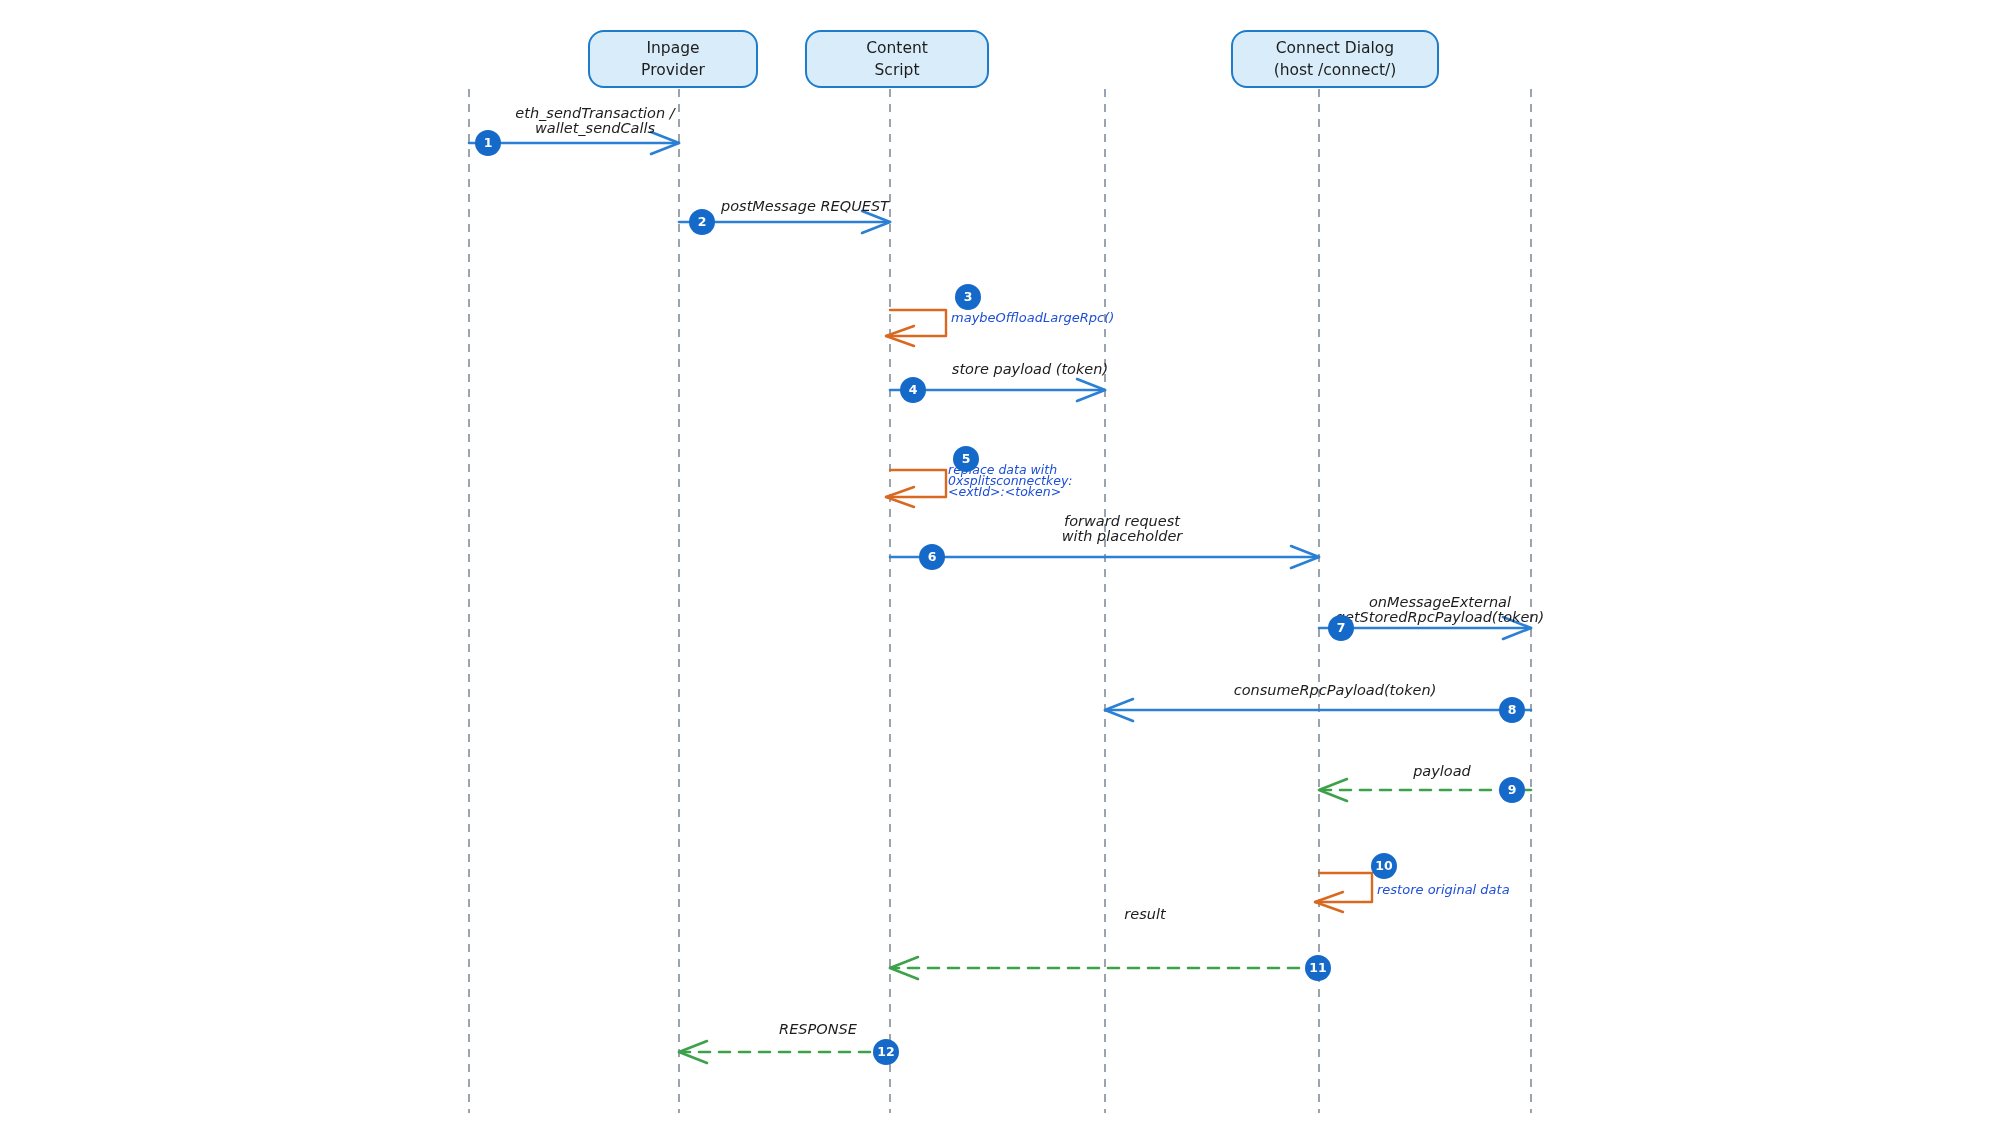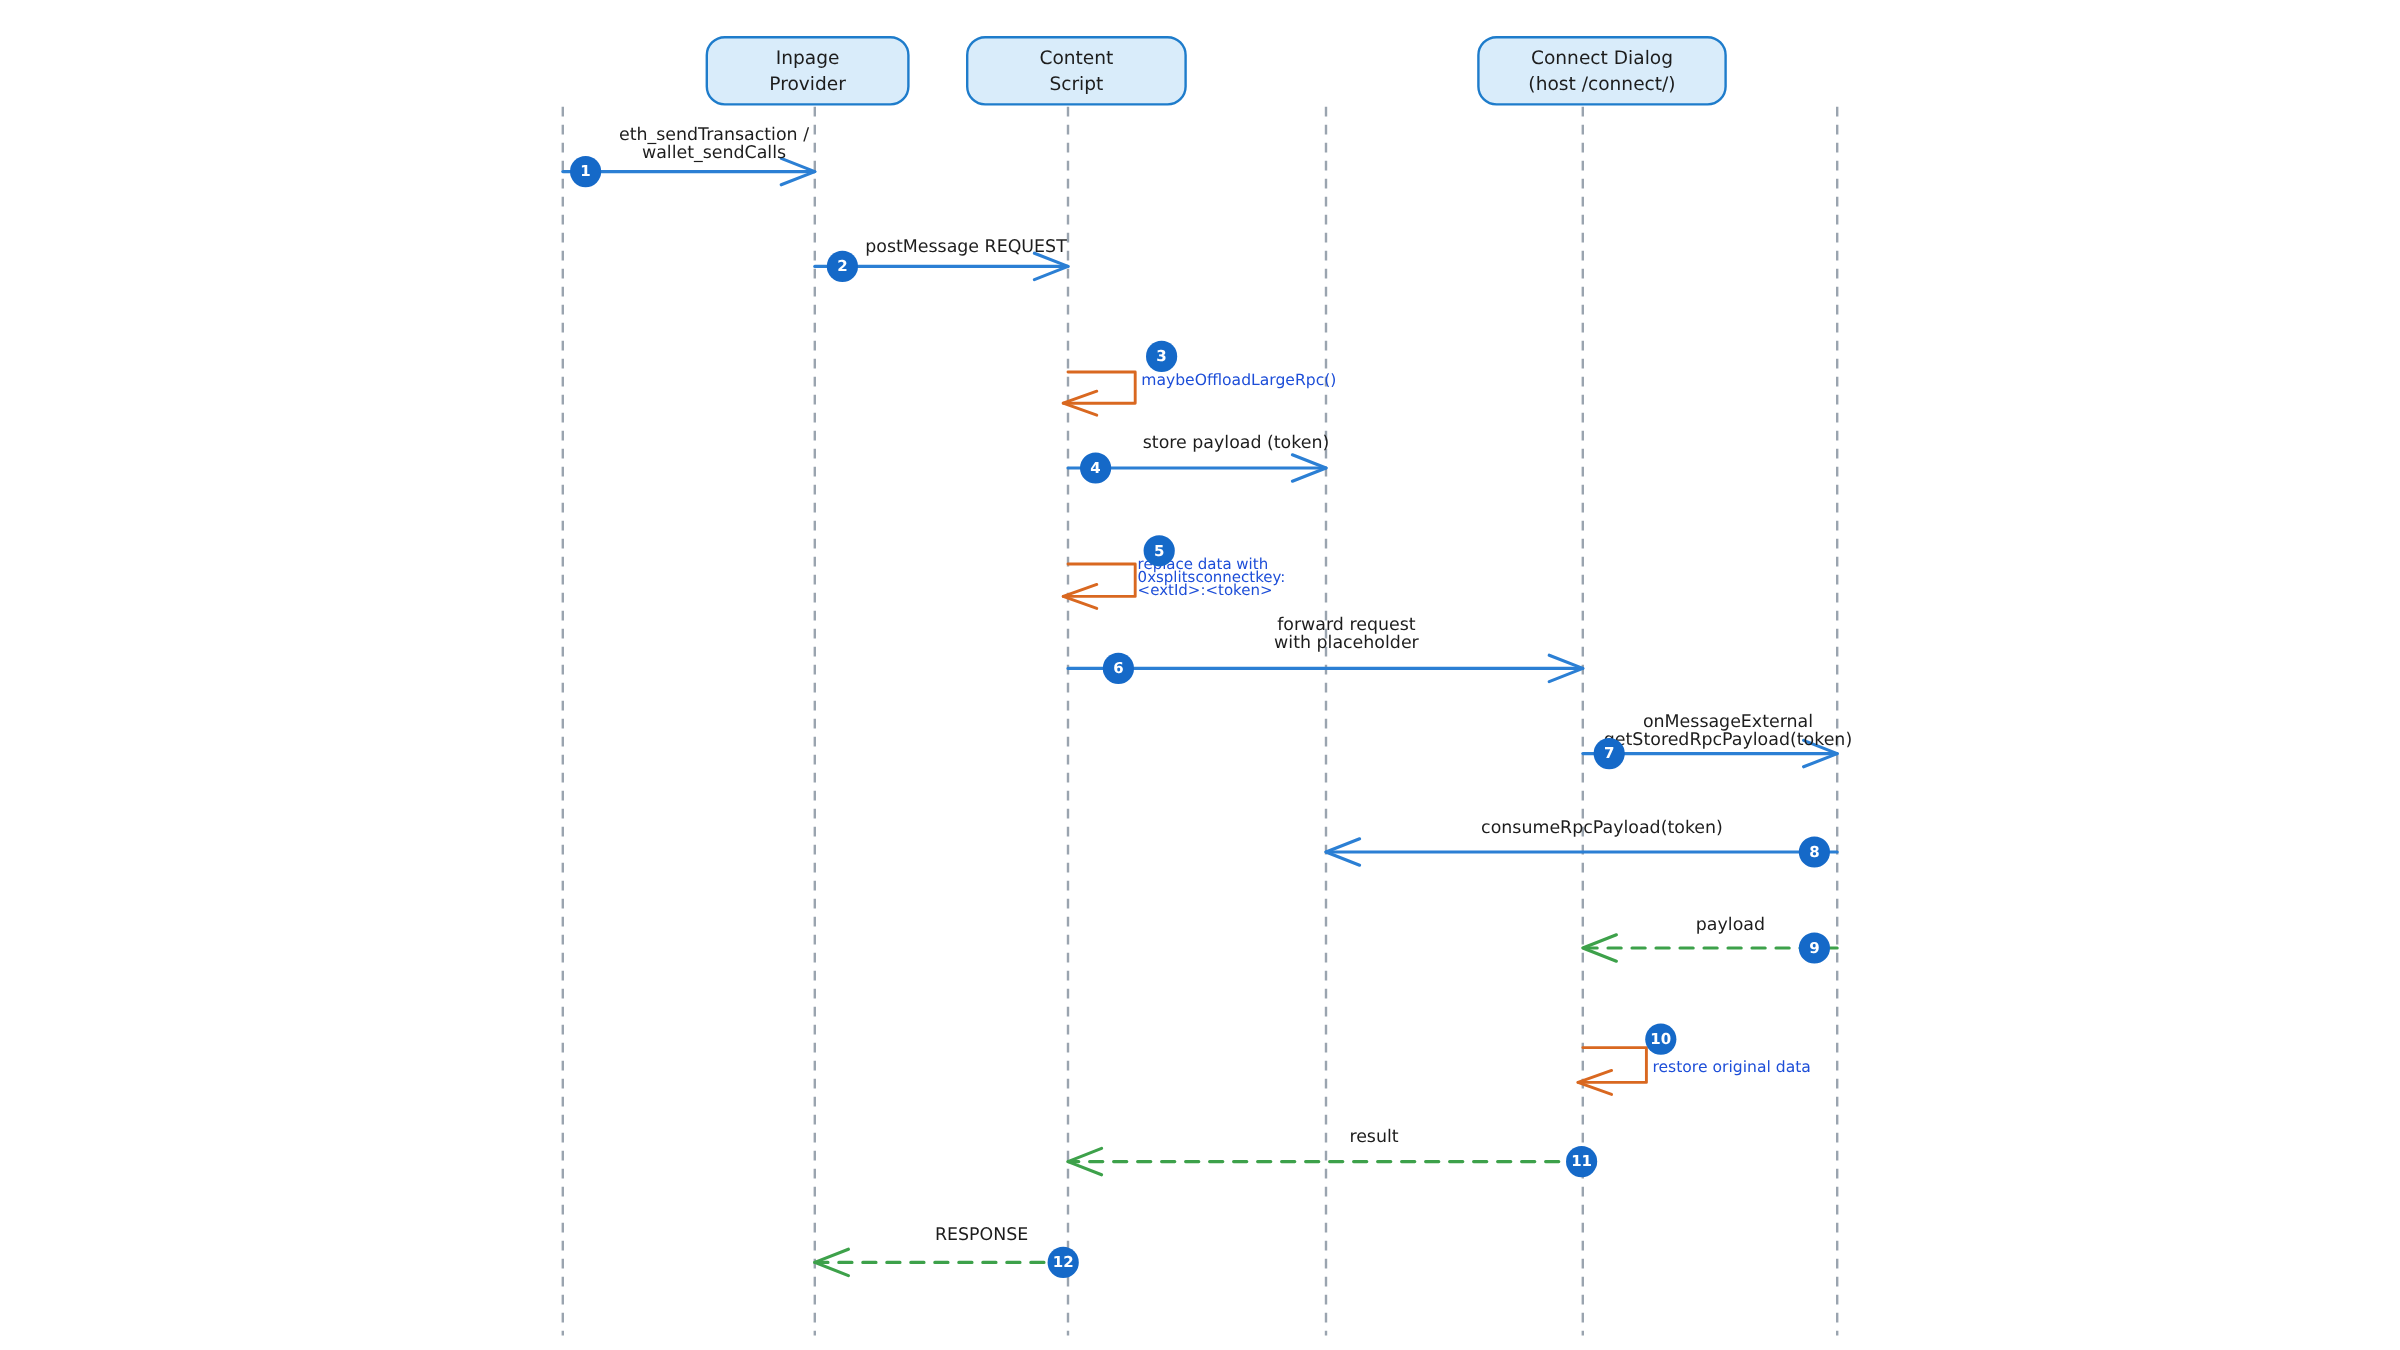--- a/index.html
+++ b/index.html
@@ -9,21 +9,21 @@
   }
   .layer{position:absolute;left:0;top:0;}
   .actor{
     position:absolute;top:30px;height:58px;border:2.5px solid #1e7ccb;
     border-radius:16px;background:#d9ecfa;display:flex;flex-direction:column;
     align-items:center;justify-content:center;color:#1d1d1d;font-size:15.5px;
     line-height:1.45;text-align:center;box-sizing:border-box;
   }
   .msg{
     position:absolute;transform:translateX(-50%);text-align:center;
-    white-space:nowrap;font-size:14.5px;color:#1d1d1d;line-height:15px;
+    white-space:nowrap;font-size:14.5px;color:#1d1d1d;line-height:15px;font-style:italic;
   }
   .msg.orange{transform:none;text-align:left;color:#1d4ed8;font-size:13px;line-height:14px;}
   .msg.orange.tight{font-size:12.5px;line-height:11px;}
   .badge{
     position:absolute;width:26px;height:26px;border-radius:50%;background:#1569c8;
     color:#ffffff;font-size:12.5px;font-weight:bold;text-align:center;line-height:26px;
   }
   svg .lifeline{stroke:#9aa4af;stroke-width:2;stroke-dasharray:8 7;fill:none;}
   svg .blue{stroke:#2b7fd4;stroke-width:2.6;fill:none;stroke-linecap:round;stroke-linejoin:round;}
   svg .green{stroke:#3da14a;stroke-width:2.6;fill:none;stroke-linecap:round;stroke-linejoin:round;}
@@ -148,21 +148,21 @@
   </div>
   <div class="msg" style="left:1335px;top:683px">
     <div>consumeRpcPayload(token)</div>
   </div>
   <div class="msg" style="left:1442px;top:764px">
     <div>payload</div>
   </div>
   <div class="msg orange" style="left:1377px;top:883px">
     <div>restore original data</div>
   </div>
-  <div class="msg" style="left:1145px;top:941px">
+  <div class="msg" style="left:1145px;top:907px">
     <div>result</div>
   </div>
   <div class="msg" style="left:818px;top:1022px">
     <div>RESPONSE</div>
   </div>
 
   <div class="badge" style="left:475px;top:130px">1</div>
   <div class="badge" style="left:689px;top:209px">2</div>
   <div class="badge" style="left:955px;top:284px">3</div>
   <div class="badge" style="left:900px;top:377px">4</div>

